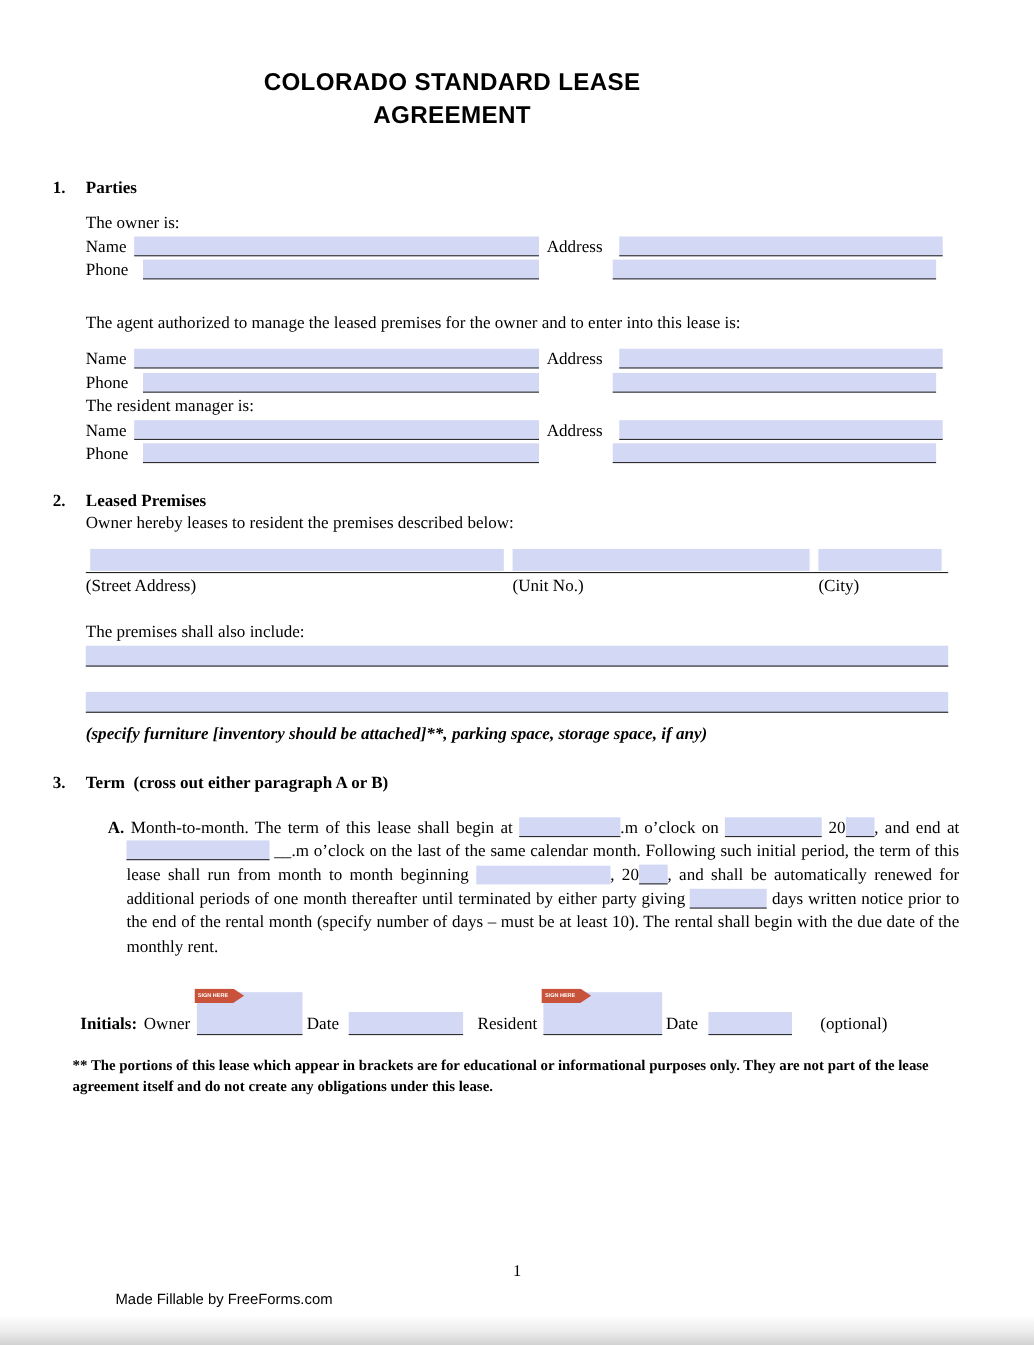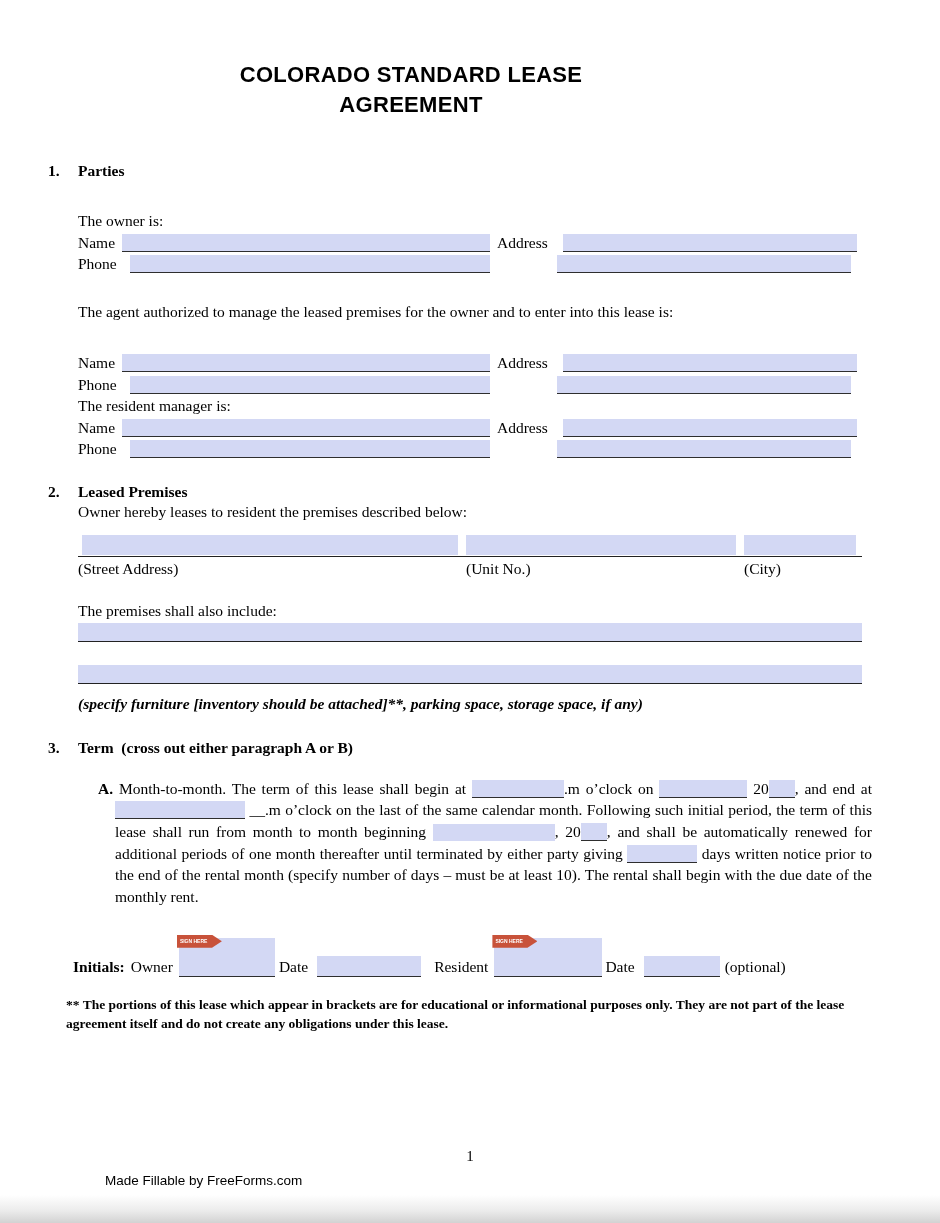--- a/index.html
+++ b/index.html
@@ -61,21 +61,21 @@
     margin-left:18px;margin-top:18px;width:802px;font-weight:bold;font-size:13.5px;line-height:19.5px;
   }
   .page-num{position:absolute;top:1148px;left:0;right:0;text-align:center;font-size:15px;}
   .credit{
     position:absolute;top:1173px;left:105px;
     font-family:"Liberation Sans", sans-serif;font-size:13.5px;
   }
   .bottom-fade{
     position:absolute;left:0;right:0;bottom:0;height:28px;
     background:linear-gradient(to bottom,#ffffff 0%,#ececec 55%,#d2d2d2 100%);
-  } .mt20{margin-top:20px;} .mt22{margin-top:30px;} .mt42{margin-top:42px;}
+  } .mt20{margin-top:20px;} .mt22{margin-top:12px;} .mt42{margin-top:42px;}
 </style>
 </head>
 <body>
 
 <div class="page">
   <div class="title">
     <div>COLORADO STANDARD LEASE</div>
     <div>AGREEMENT</div>
   </div>
 
@@ -140,21 +140,21 @@
           <span class="sign-tab">SIGN HERE</span>
         </span>
       <span style="margin-left:4px">Date</span>
       <span class="date-field" style="margin-left:9px;width:104px"></span>
       <span style="margin-left:13px">Resident</span>
       <span class="init-field" style="margin-left:6px;width:108px">
           <span class="sign-tab">SIGN HERE</span>
         </span>
       <span style="margin-left:3px">Date</span>
       <span class="date-field" style="margin-left:9px;width:76px"></span>
-      <span style="margin-left:5px">(optional)</span>
+      <span style="margin-left:26px">(optional)</span>
     </div>
 
     <div class="footnote">** The portions of this lease which appear in brackets are for educational or informational purposes only.  They are not part of the lease agreement itself and do not create any obligations under this lease.</div>
   </div>
 
   <div class="page-num">1</div>
   <div class="credit">Made Fillable by FreeForms.com</div>
   <div class="bottom-fade"></div>
 </div>
 

